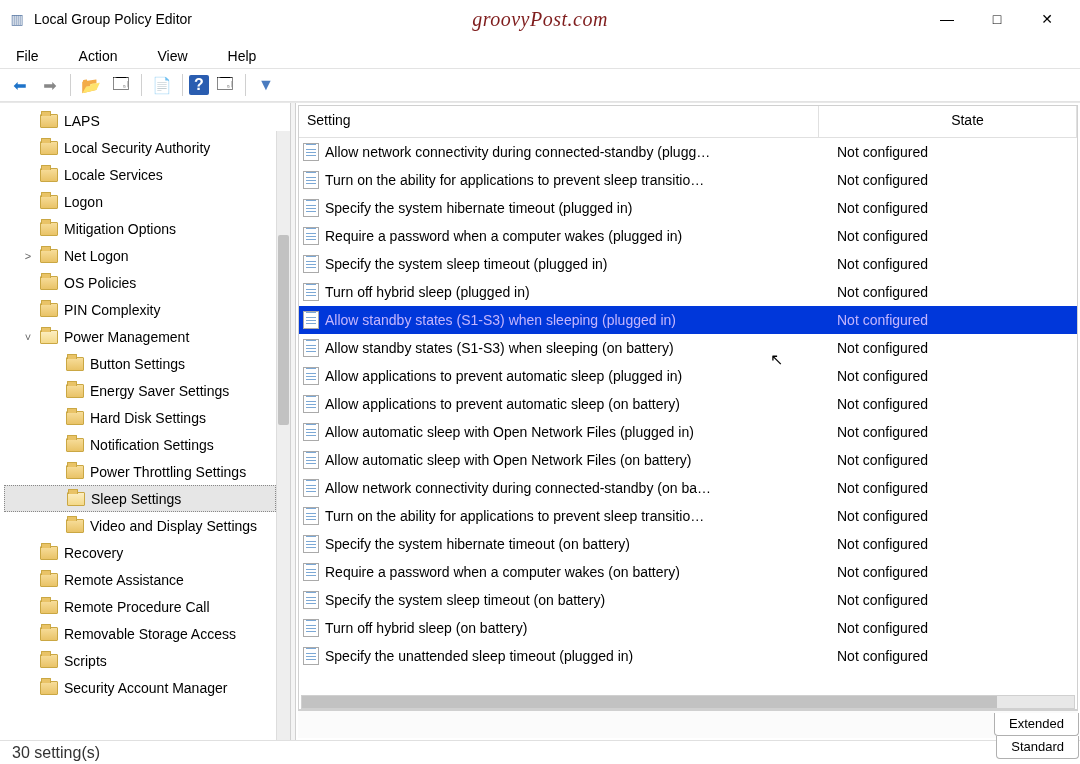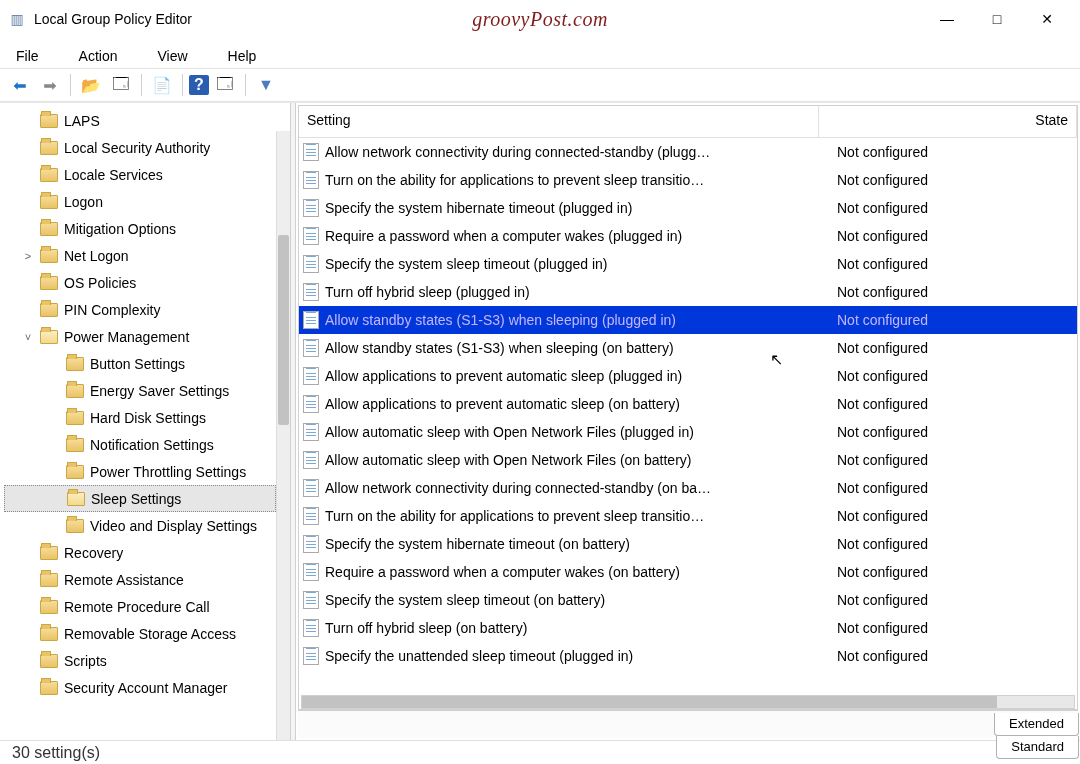--- a/index.html
+++ b/index.html
@@ -134,21 +134,21 @@
     border-bottom: 1px solid #e0e0e0;
     background: #fff;
     font-weight: 400;
     height: 32px;
   }
   .list-header .col {
     padding: 6px 8px;
     border-right: 1px solid #e0e0e0;
   }
   .col-setting { flex: 0 0 520px; }
-  .col-state { flex: 1 1 auto; text-align: right; padding-left: 48px !important; }
+  .col-state { flex: 1 1 auto; text-align: center; padding-left: 48px !important; }
   .list-body {
     flex: 1 1 auto;
     overflow: hidden;
   }
   .list-row {
     display: flex; align-items: center;
     height: 28px;
     padding: 0 4px;
   }
   .list-row.selected {

